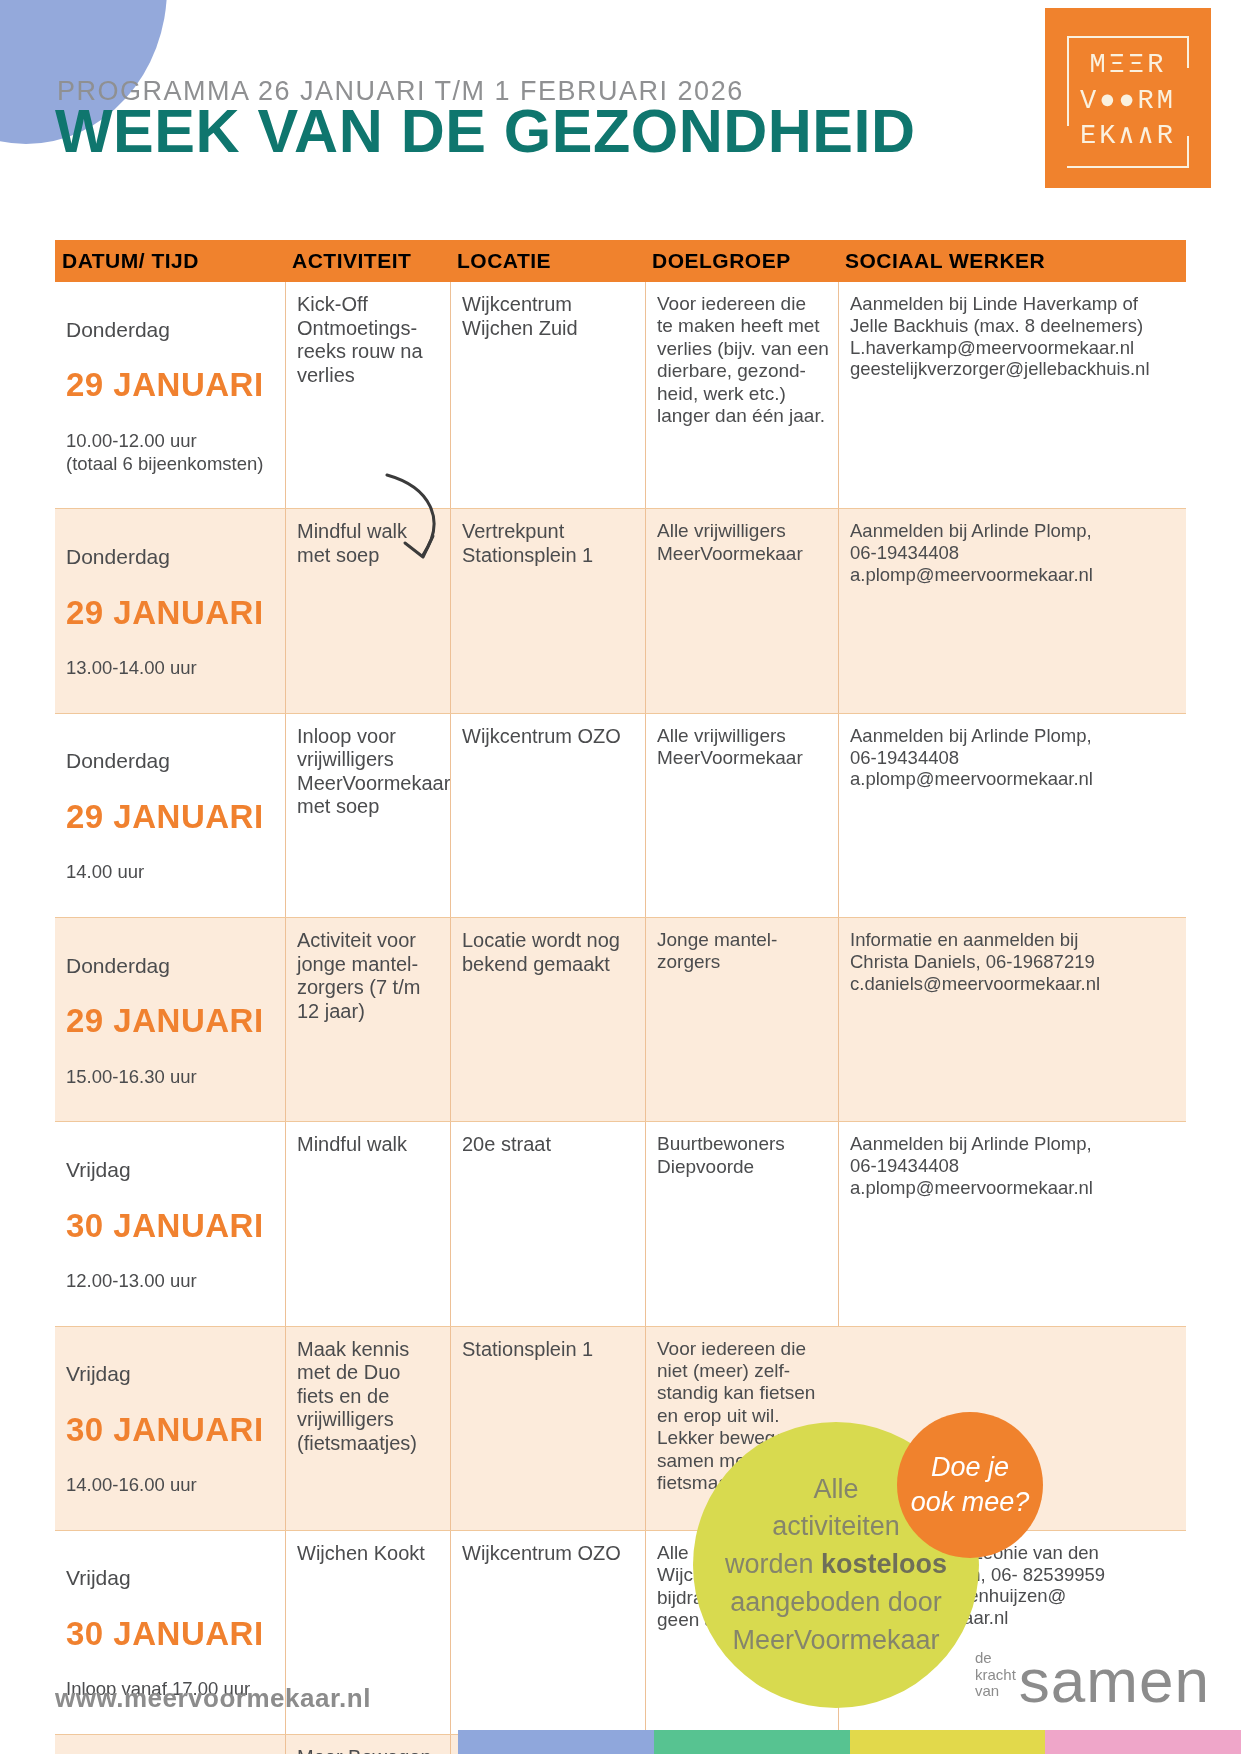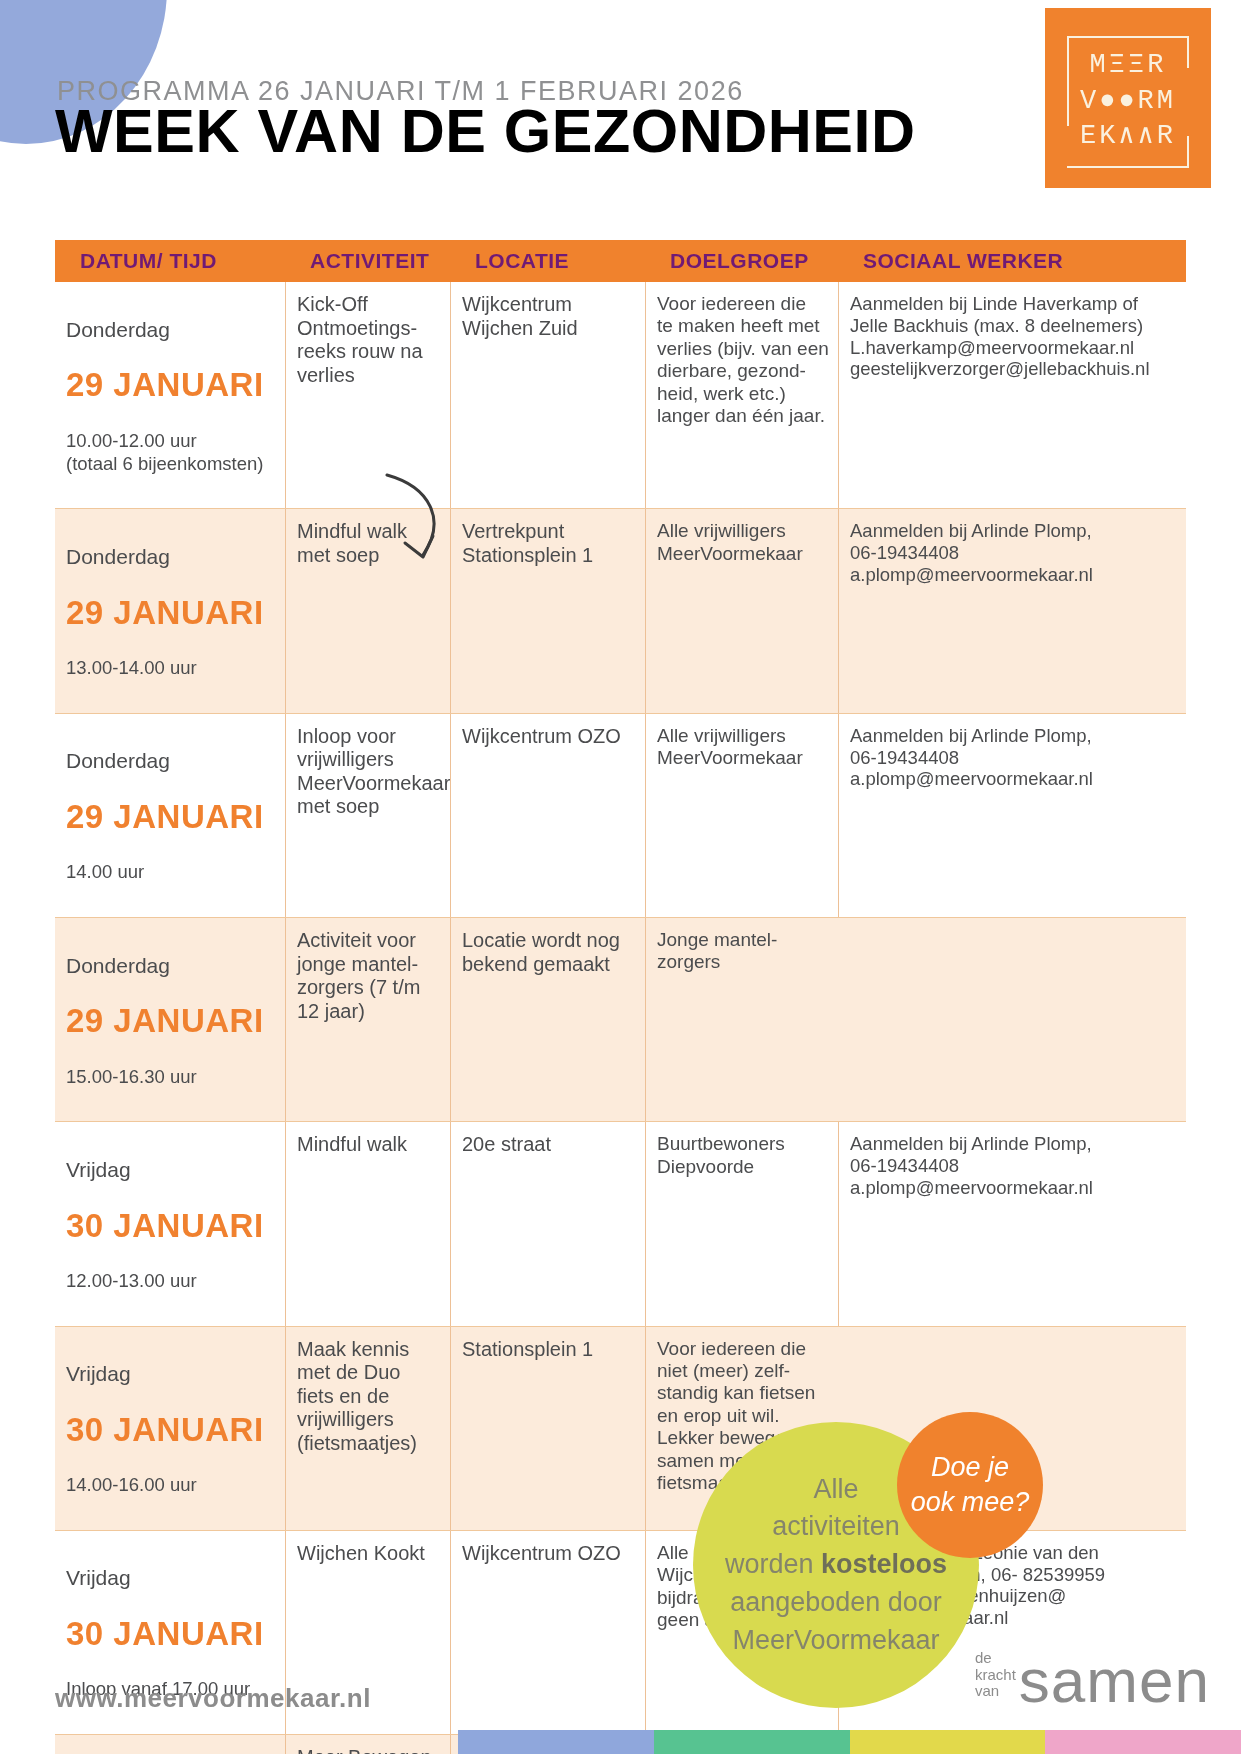--- a/index.html
+++ b/index.html
@@ -4,36 +4,36 @@
 <style>
   html,body{margin:0;padding:0;background:#e8e8e8;}
   .page{position:relative;width:1241px;height:1754px;background:#ffffff;overflow:hidden;
         font-family:"Liberation Sans",sans-serif;color:#4b4c4e;margin:0 auto;}
 
   
   .blob{position:absolute;left:-115px;top:-168px;width:282px;height:312px;border-radius:50%;background:#94a9db;}
 
   
   .kicker{position:absolute;left:57px;top:76px;font-size:27px;font-weight:normal;letter-spacing:1.5px;color:#8f9092;}
-  .title{position:absolute;left:55px;top:96px;margin:0;font-size:61px;font-weight:bold;letter-spacing:0.5px;color:#000000;}
+  .title{position:absolute;left:55px;top:96px;margin:0;font-size:61px;font-weight:bold;letter-spacing:0.5px;color:#0f766e;}
 
   
   .logo{position:absolute;left:1045px;top:8px;width:166px;height:180px;background:#f0822d;
         font-family:Liberation Mono, monospace;color:#faf1df;text-align:center;box-sizing:border-box;padding-top:40px;}
   .logo-line{font-size:27px;line-height:1.32;letter-spacing:3px;}
   .lf{position:absolute;border-color:#faf1df;}
   .lf-top{left:22px;right:22px;top:28px;height:30px;border-top:2px solid #faf1df;border-right:2px solid #faf1df;}
   .lf-left{left:22px;top:28px;height:90px;border-left:2px solid #faf1df;}
   .lf-bot{left:22px;right:22px;bottom:20px;height:30px;border-bottom:2px solid #faf1df;border-right:2px solid #faf1df;}
 
   
   .table{position:absolute;left:55px;top:240px;width:1131px;}
   .thead,.trow,.sub{display:grid;grid-template-columns:230px 165px 195px 193px 348px;}
   .thead{background:#f0822d;height:42px;align-items:center;}
-  .th{color:#701a75;font-weight:bold;font-size:21px;letter-spacing:0.5px;padding-left:25px;}
+  .th{color:#000000;font-weight:bold;font-size:21px;letter-spacing:0.5px;padding-left:7px;}
   .trow{border-top:1px solid #f0c79b;position:relative;}
   .trow.first{border-top:none;}
   .trow.alt{background:#fcebdb;}
   .r1{min-height:148px}.r2{min-height:112px}.r3{min-height:94px}.r4{min-height:104px}
   .r5{min-height:100px}.r6{min-height:166px}.r7{min-height:120px}.r8{min-height:142px}
   .cell{padding:11px 4px 10px 11px;font-size:20px;line-height:1.18;white-space:pre-line;box-sizing:border-box;}
   .cell + .cell{border-left:1px solid #edc096;}
   .c-contact{font-size:18.5px;}
   .c-aud{font-size:19px;}
   .day{font-size:21px;line-height:1.2;}
@@ -160,20 +160,23 @@
         <div class="time">15.00-16.30 uur</div>
       </div>
       <div class="cell">Activiteit voor
 jonge mantel-
 zorgers (7 t/m
 12 jaar)</div>
       <div class="cell">Locatie wordt nog
 bekend gemaakt</div>
       <div class="cell c-aud">Jonge mantel-
 zorgers</div>
+      <div class="cell c-contact">Informatie en aanmelden bij
+Christa Daniels, 06-19687219
+c.daniels@meervoormekaar.nl</div>
     </div>
 
     <div class="trow r5">
       <div class="cell">
         <div class="day">Vrijdag</div>
         <div class="bigdate">30 JANUARI</div>
         <div class="time">12.00-13.00 uur</div>
       </div>
       <div class="cell">Mindful walk</div>
       <div class="cell">20e straat</div>

